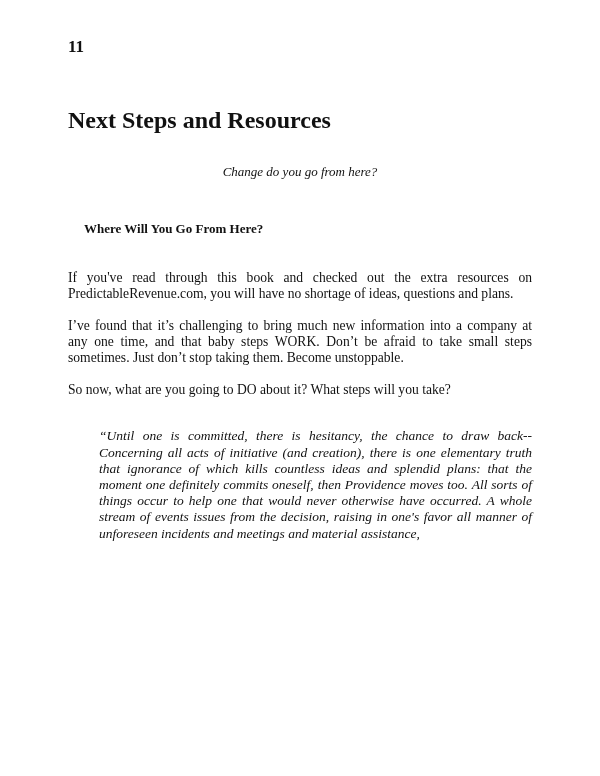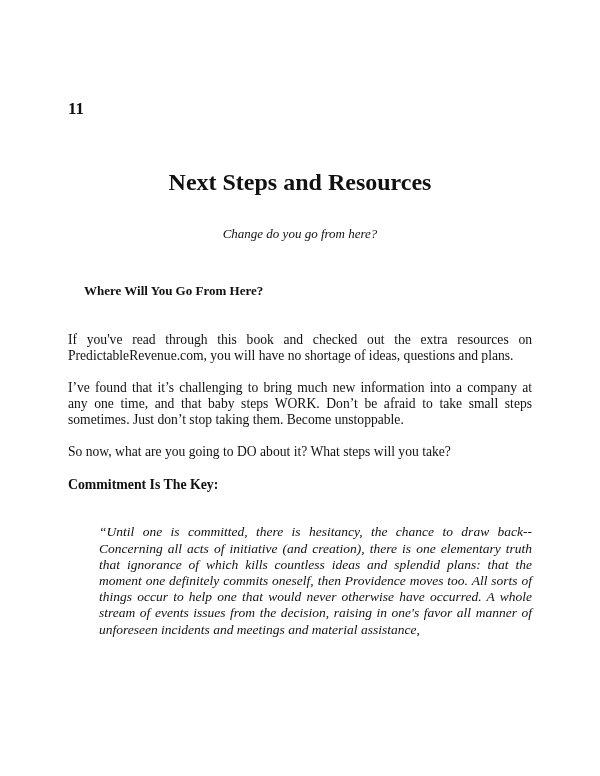--- a/index.html
+++ b/index.html
@@ -11,33 +11,33 @@
     width: 600px;
     height: 776px;
     overflow: hidden;
     font-family: "Liberation Serif", serif;
     color: #111111;
   }
   .page {
     box-sizing: border-box;
     width: 600px;
     height: 776px;
-    padding: 100px 68px 0 68px;
+    padding: 38px 68px 0 68px;
     background: #ffffff;
   }
   .chapter-number {
     font-size: 17px;
     font-weight: bold;
     line-height: 1;
     margin: 0;
   }
   .chapter-title {
     font-size: 24px;
     font-weight: bold;
-    text-align: center;
+    text-align: left;
     line-height: 1;
     margin: 53px 0 0 0;
   }
   .chapter-subtitle {
     font-size: 13px;
     font-style: italic;
     text-align: center;
     line-height: 1;
     margin: 33px 0 0 0;
   }
@@ -83,16 +83,15 @@
 
   <h2 class="section-heading">Where Will You Go From Here?</h2>
 
   <p class="body-para first">If you've read through this book and checked out the extra resources on PredictableRevenue.com, you will have no shortage of ideas, questions and plans.</p>
 
   <p class="body-para">I’ve found that it’s challenging to bring much new information into a company at any one time, and that baby steps WORK. Don’t be afraid to take small steps sometimes. Just don’t stop taking them. Become unstoppable.</p>
 
   <p class="body-para">So now, what are you going to DO about it? What steps will you take?</p>
 
 
-  <p class="sub-heading">Commitment Is The Key:</p>
 
   <div class="quote-block">“Until one is committed, there is hesitancy, the chance to draw back-- Concerning all acts of initiative (and creation), there is one elementary truth that ignorance of which kills countless ideas and splendid plans: that the moment one definitely commits oneself, then Providence moves too. All sorts of things occur to help one that would never otherwise have occurred. A whole stream of events issues from the decision, raising in one's favor all manner of unforeseen incidents and meetings and material assistance,</div>
 </div>
 
 </body></html>

